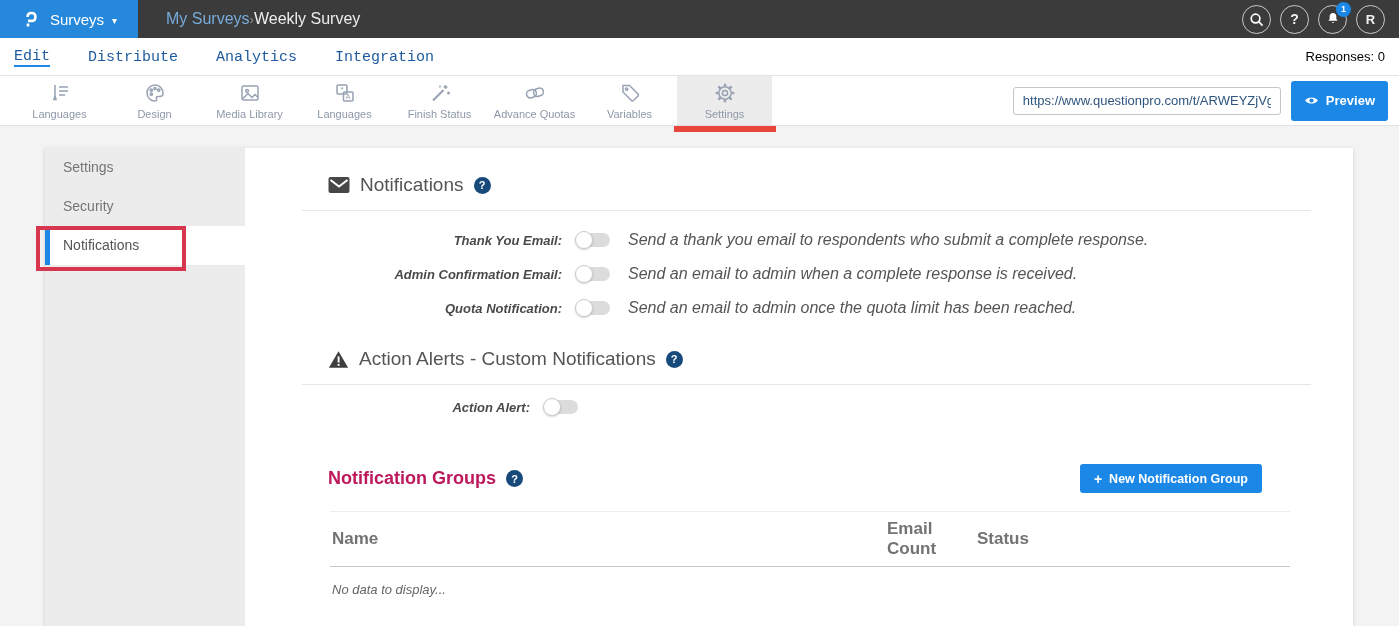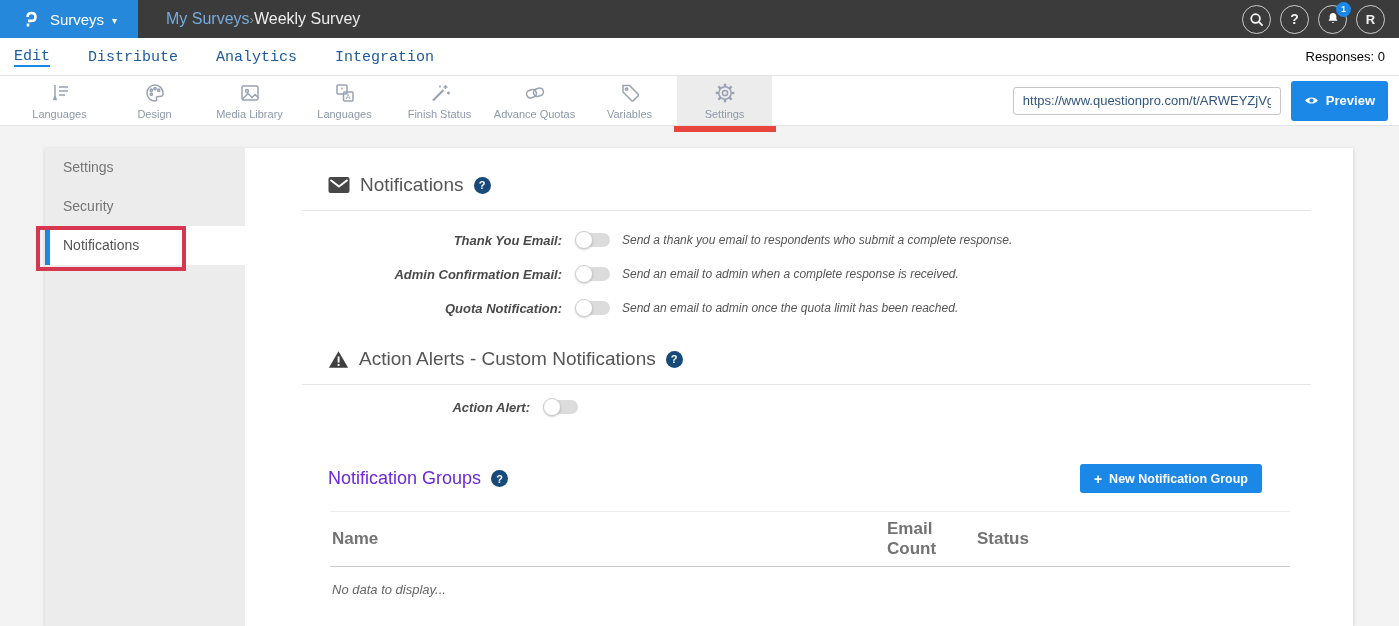--- a/index.html
+++ b/index.html
@@ -65,25 +65,25 @@
   .divider { border:none; border-top:1px solid #e6e6e6; margin:14px 0 0 0; }
 
   .toggle-rows { margin-top:12px; }
   .toggle-row { display:flex; align-items:center; min-height:34px;font-style:italic; }
   .toggle-label { width:260px; text-align:right; font-weight:bold; font-size:13px; color:#4a4a4a; }
   .toggle-label.narrow { width:228px; }
   .toggle { margin-left:13px; width:35px; height:18px; position:relative; cursor:pointer; flex:0 0 auto; }
   .toggle .track { position:absolute; left:3px; right:0; top:2px; height:14px; background:#dcdcdc; border-radius:7px; }
   .toggle .knob { position:absolute; left:0; top:0; width:18px; height:18px; background:#fff; border:1px solid #ccc;
                   border-radius:50%; box-shadow:0 1px 2px rgba(0,0,0,.18); }
-  .toggle-desc { margin-left:12px; font-size:12px; color:#555; }
+  .toggle-desc { margin-left:18px; font-size:16px; color:#555; }
 
   .section-gap1 { margin-top:23px; }
   .groups-header { display:flex; align-items:center; margin-left:26px; margin-top:40px; }
-  .groups-title { color:#6d28d9; font-size:18px; }
+  .groups-title { color:#be185d; font-size:18px;font-weight:bold; }
   .groups-header .help-badge { margin-left:10px; }
   .new-group-btn { margin-left:auto; margin-right:49px; height:29px; background:#1b87e6; color:#fff; border:none;
                    border-radius:3px; font-size:12.5px; font-weight:bold; display:flex; align-items:center; gap:7px;
                    padding:0 14px; font-family:"Liberation Sans", sans-serif; cursor:pointer; }
   .plus-glyph { font-size:14px; font-weight:bold; }
 
   .groups-table { margin:18px 21px 0 28px; }
   table { width:100%; border-collapse:collapse; }
   thead tr { border-top:1px solid #ededed; border-bottom:1px solid #c9c9c9; }
   th { text-align:left; font-size:17px; color:#737373; padding:7px 0 7px 2px; font-weight:bold; }

